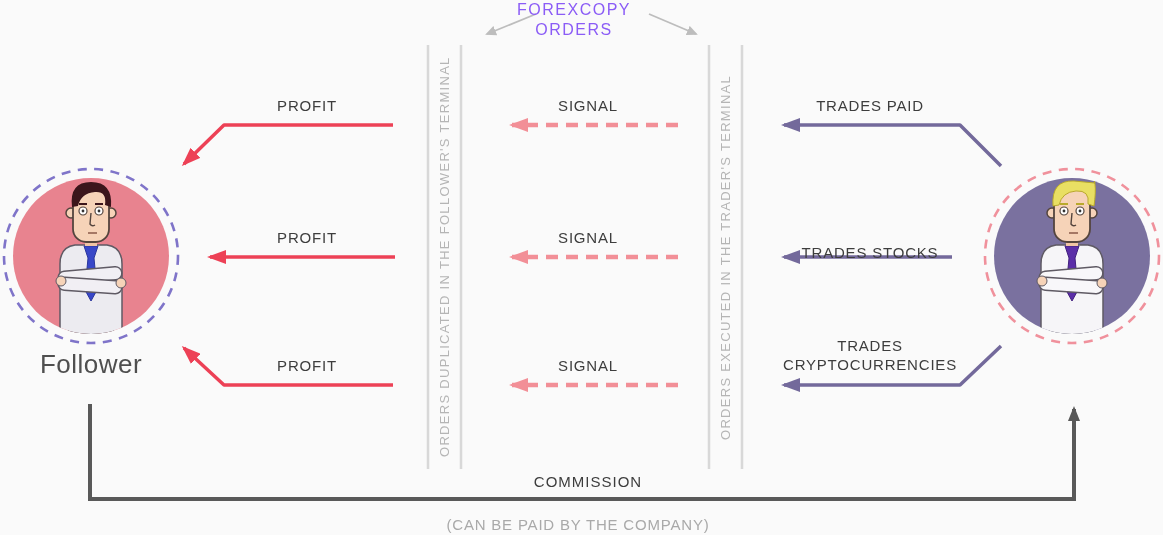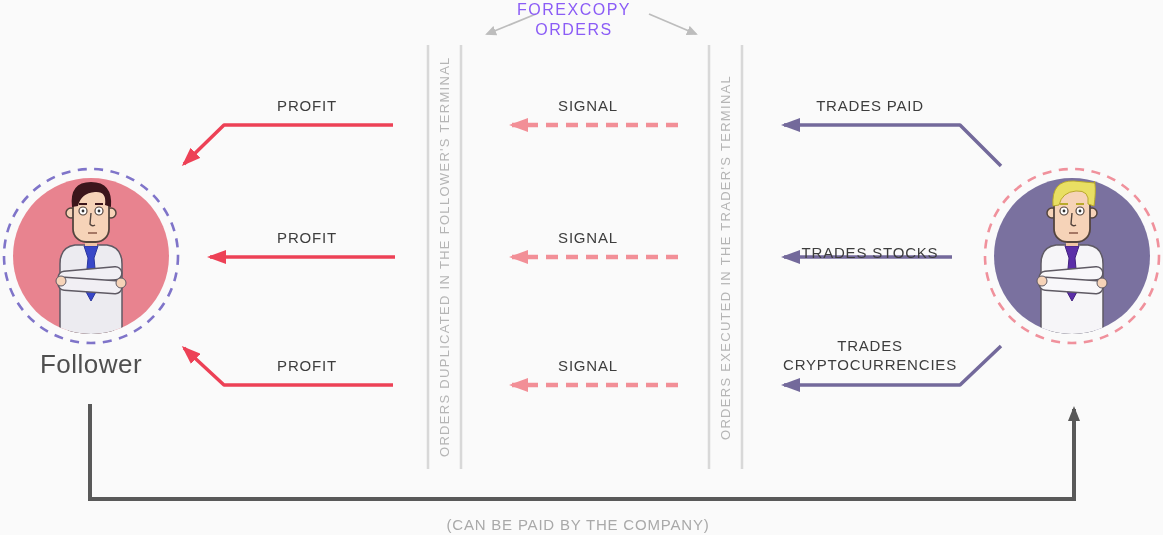--- a/index.html
+++ b/index.html
@@ -148,15 +148,16 @@
   <div class="lbl" style="left:508px;top:96px;width:160px">SIGNAL</div>
   <div class="lbl" style="left:508px;top:228px;width:160px">SIGNAL</div>
   <div class="lbl" style="left:508px;top:356px;width:160px">SIGNAL</div>
 
   <div class="lbl" style="left:770px;top:96px;width:200px">TRADES PAID</div>
   <div class="lbl" style="left:770px;top:243px;width:200px">TRADES STOCKS</div>
   <div class="lbl big" style="left:11px;top:355px;width:160px">Follower</div>
 
   <div class="lbl" style="left:765px;top:336px;width:210px">TRADES CRYPTOCURRENCIES</div>
 
+  <div class="lbl" style="left:488px;top:472px;width:200px;letter-spacing:1px">COMMISSION</div>
   <div class="lbl muted" style="left:403px;top:515px;width:350px">(CAN BE PAID BY THE COMPANY)</div>
 
 </div>
 
 </body></html>

